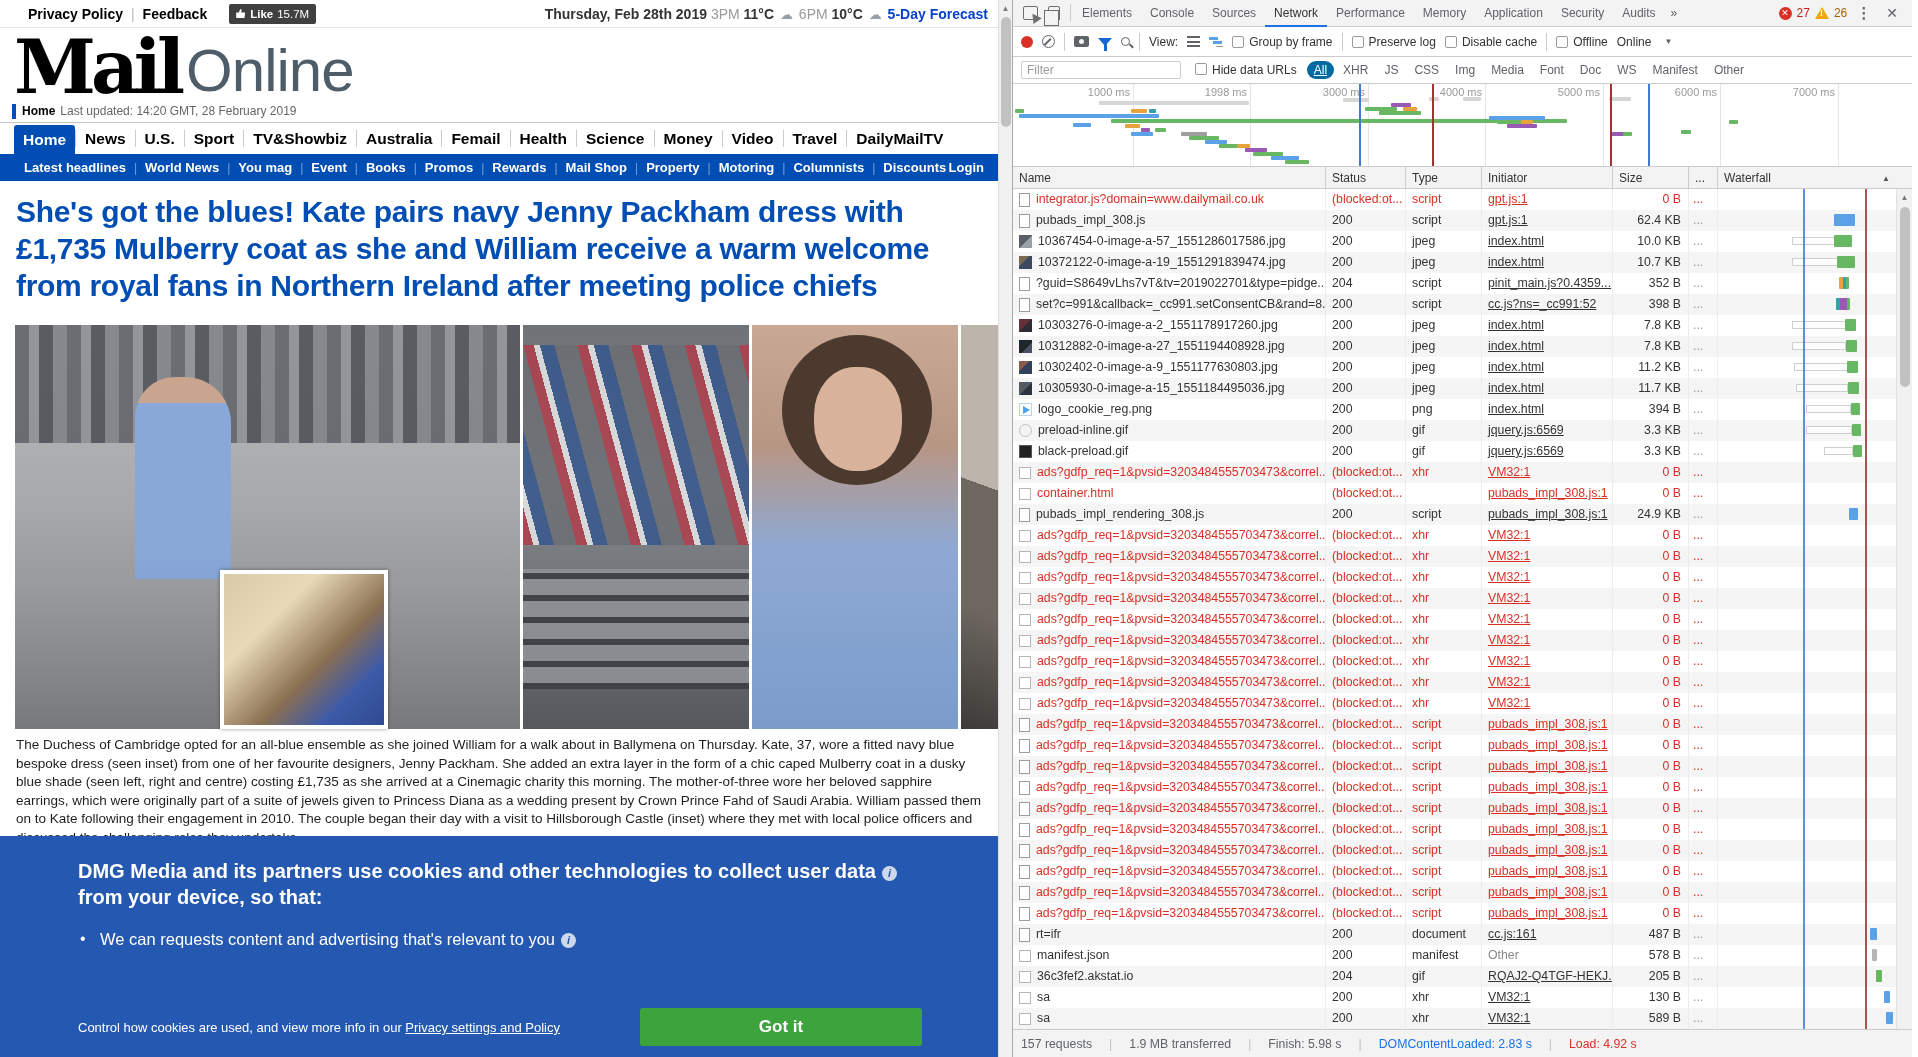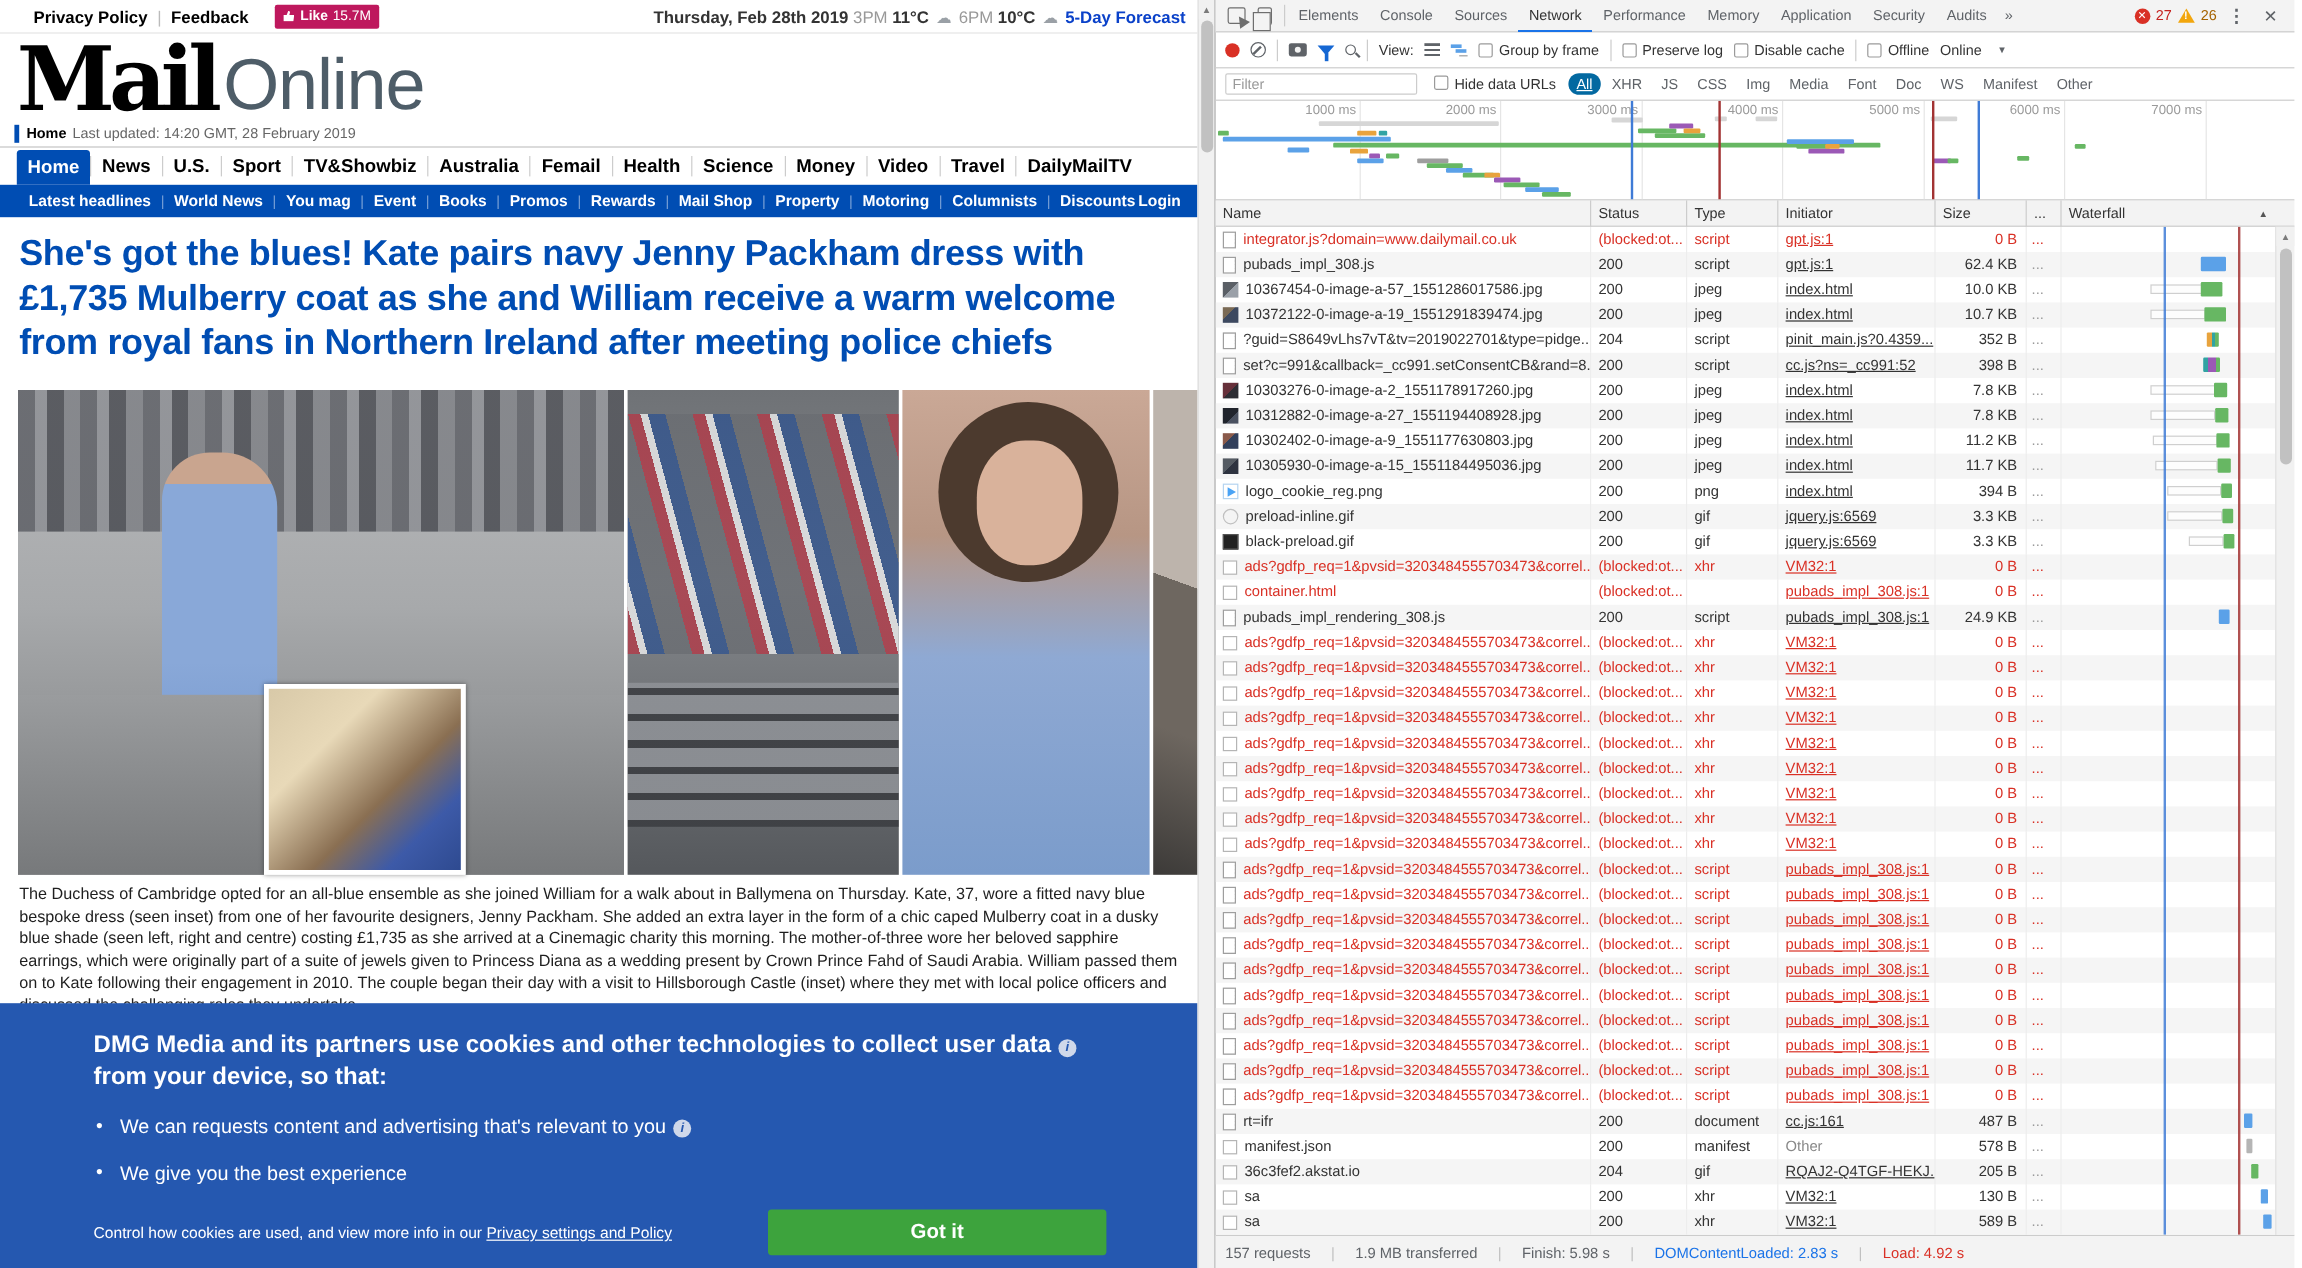--- a/index.html
+++ b/index.html
@@ -6,21 +6,21 @@
   html,body { width:1918px; height:1057px; overflow:hidden; background:#fff;
     font-family:"Liberation Sans", sans-serif; }
   .app { display:flex; width:1918px; height:1057px; }
 
   
   .site { position:relative; width:998px; height:1057px; background:#fff; overflow:hidden; flex:none; }
 
   .topbar { height:28px; display:flex; align-items:center; padding:0 10px 0 28px; border-bottom:1px solid #e5e5e5; }
   .topbar a { font-weight:bold; font-size:14px; color:#000; text-decoration:none; }
   .tb-sep { color:#bbb; margin:0 8px; font-size:14px; }
-  .fb-like { margin-left:22px; background:#be185d; color:#fff; height:20px; display:flex; align-items:center;
+  .fb-like { margin-left:22px; background:#404040; color:#fff; height:20px; display:flex; align-items:center;
     padding:0 7px; border-radius:2px; font-size:11.5px; }
   .fb-thumb { width:9px; height:9px; background:#fff; margin-right:5px;
     clip-path:polygon(0 40%,28% 40%,28% 100%,0 100%, 0 40%, 30% 40%, 45% 0, 62% 8%, 55% 40%, 100% 40%, 92% 100%, 28% 100%); }
   .fb-like b { font-weight:bold; margin-right:4px; }
   .dateline { margin-left:auto; font-size:14px; color:#999; white-space:nowrap; }
   .dateline .dt-day { color:#333; font-weight:bold; }
   .dateline .dt-temp { color:#333; font-weight:bold; }
   .dateline .cloud { color:#9aa0a6; font-size:13px; margin:0 2px; }
   .dateline .forecast { color:#0a41c9; font-weight:bold; text-decoration:none; }
 
@@ -314,21 +314,20 @@
 
     <div class="cookie">
       <div class="ck-inner">
         <div class="ck-title">
           <span>DMG Media and its partners use cookies and other technologies to collect user data</span><span class="info-i">i</span>
         </div>
         <div class="ck-title">from your device, so that:</div>
         <div class="ck-bullet">
           <span>We can requests content and advertising that's relevant to you</span><span class="info-i">i</span>
         </div>
-        <div class="ck-bullet">We give you the best experience</div>
       </div>
       <div class="ck-bottom">
         <span class="ck-control">
           <span>Control how cookies are used, and view more info in our </span><a>Privacy settings and Policy</a>
         </span>
         <button class="gotit">Got it</button>
       </div>
     </div>
   </div>
 
@@ -418,21 +417,21 @@
           <span class="pill">WS</span>
           <span class="pill">Manifest</span>
           <span class="pill">Other</span>
         </span>
     </div>
 
     <div class="dt-overview" id="dt-overview">
         <div class="ov-grid" style="left: 120px;"></div>
         <div class="ov-label" style="left: 120px;">1000 ms</div>
         <div class="ov-grid" style="left: 237px;"></div>
-        <div class="ov-label" style="left: 237px;">2000 ms</div>
+        <div class="ov-label" style="left: 237px;">1998 ms</div>
         <div class="ov-grid" style="left: 355px;"></div>
         <div class="ov-label" style="left: 355px;">3000 ms</div>
         <div class="ov-grid" style="left: 472px;"></div>
         <div class="ov-label" style="left: 472px;">4000 ms</div>
         <div class="ov-grid" style="left: 590px;"></div>
         <div class="ov-label" style="left: 590px;">5000 ms</div>
         <div class="ov-grid" style="left: 707px;"></div>
         <div class="ov-label" style="left: 707px;">6000 ms</div>
         <div class="ov-grid" style="left: 825px;"></div>
         <div class="ov-label" style="left: 825px;">7000 ms</div>

